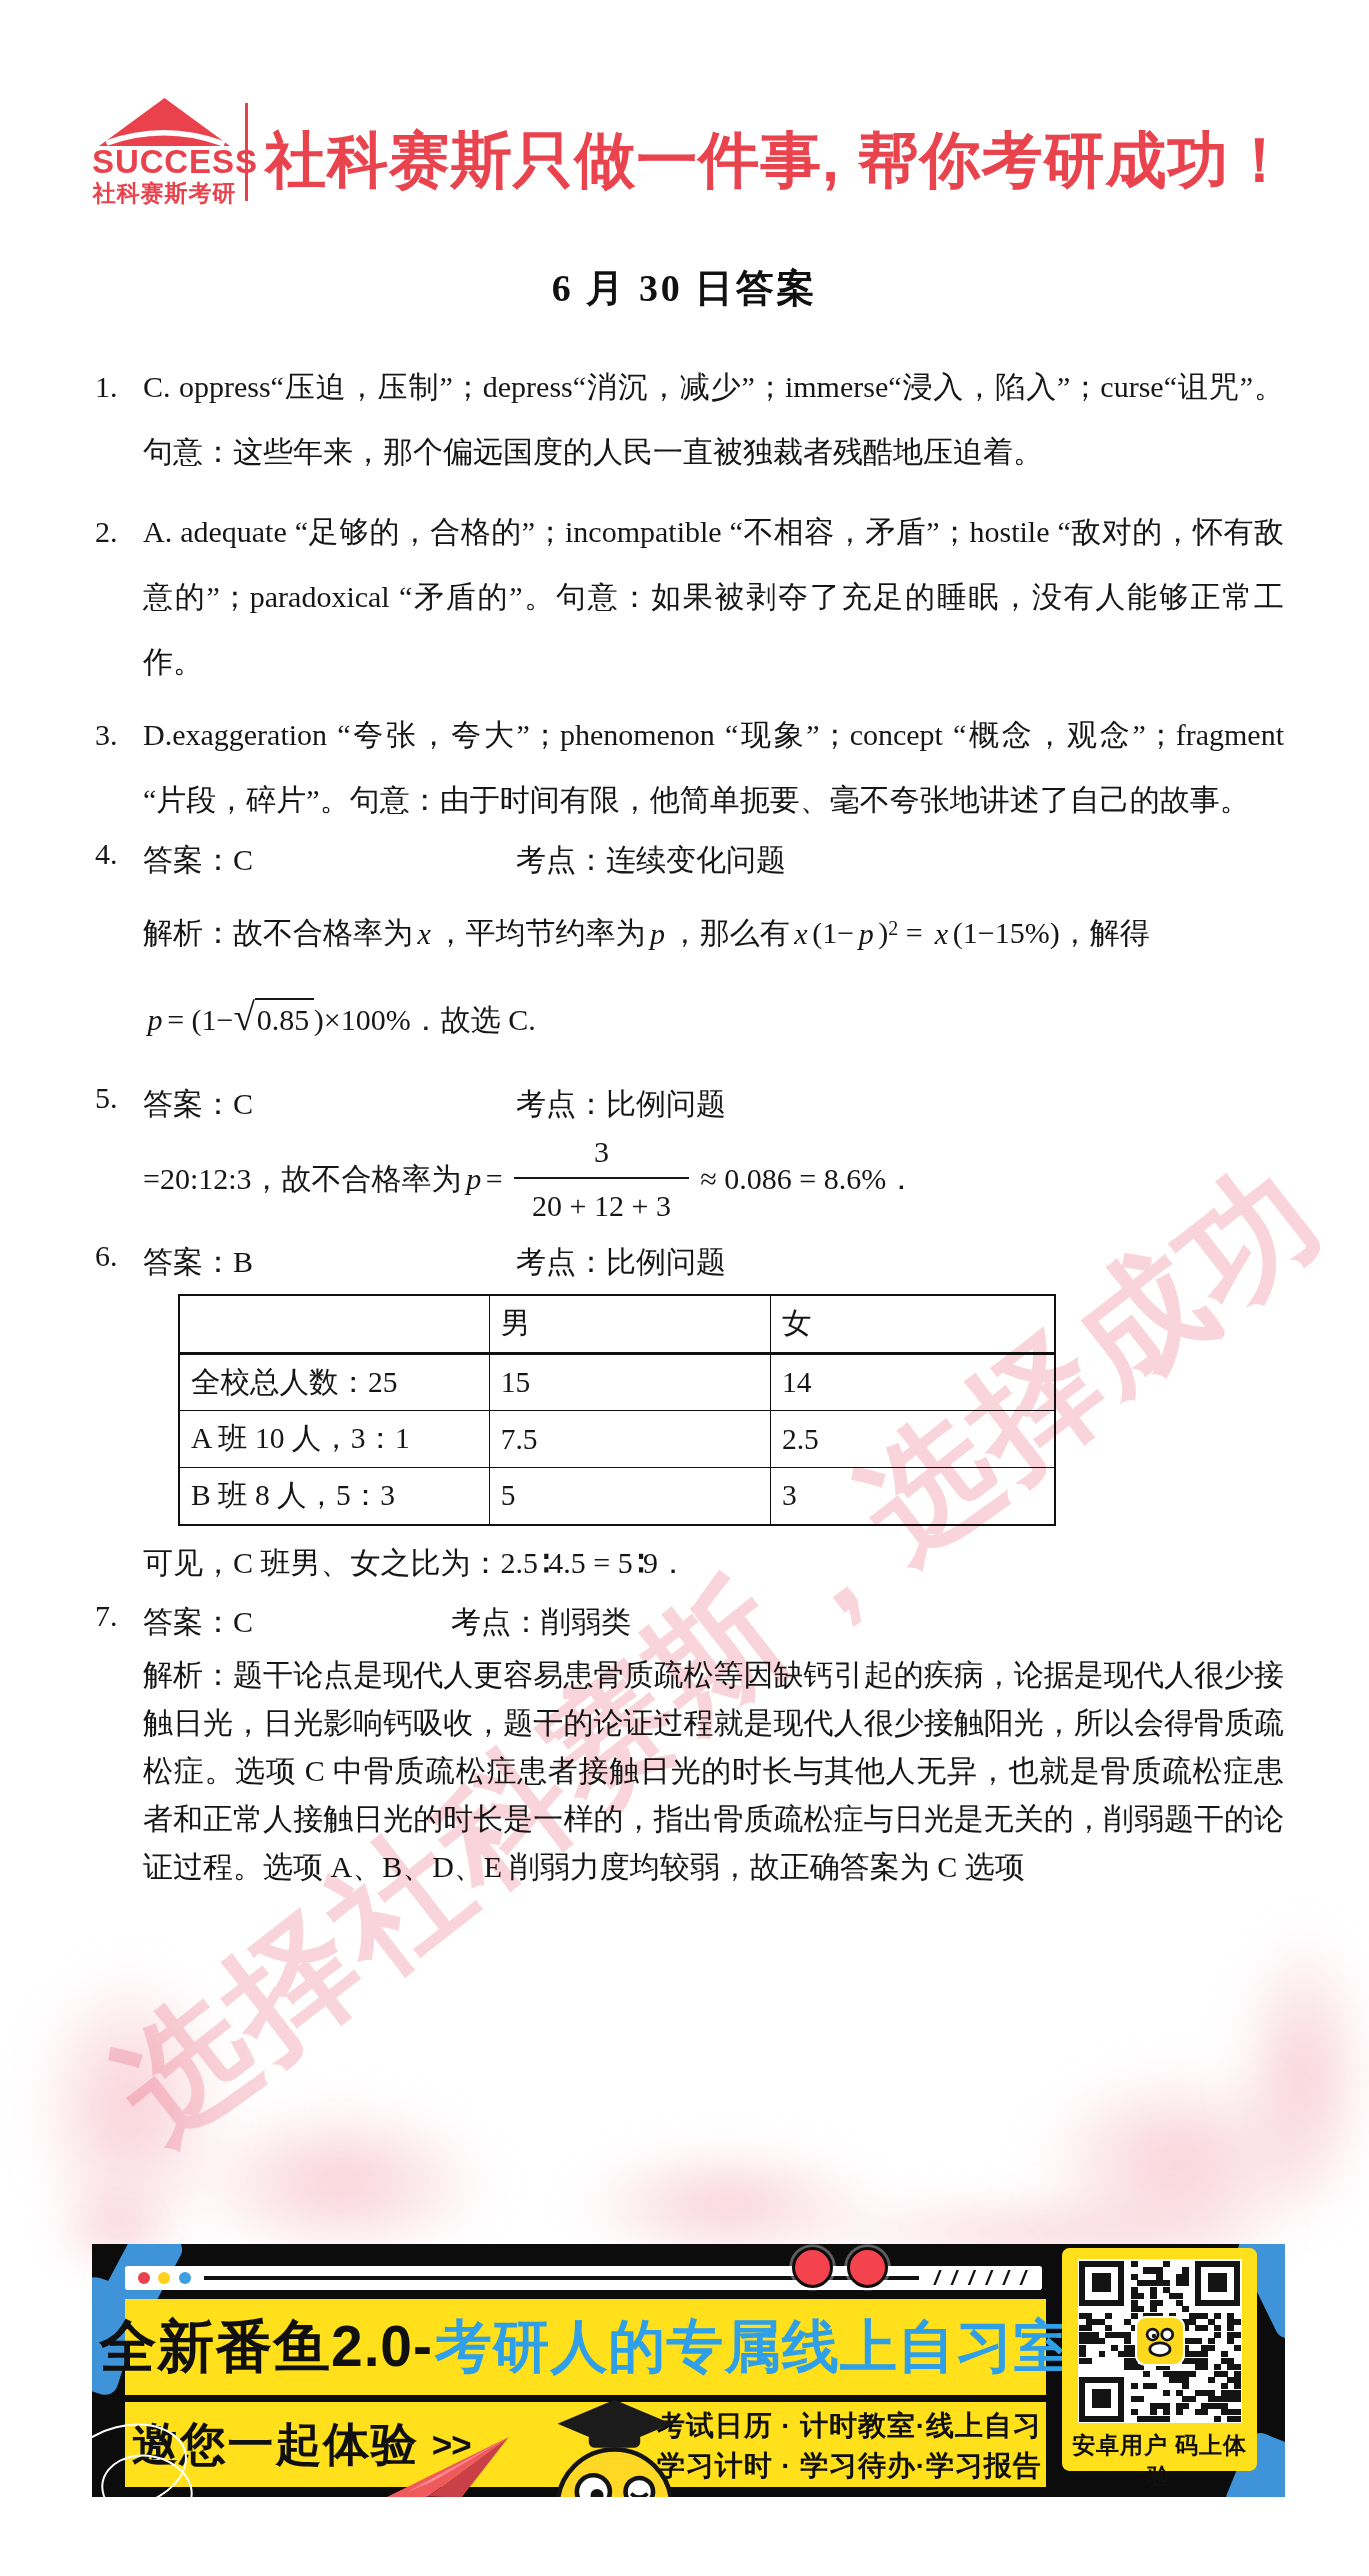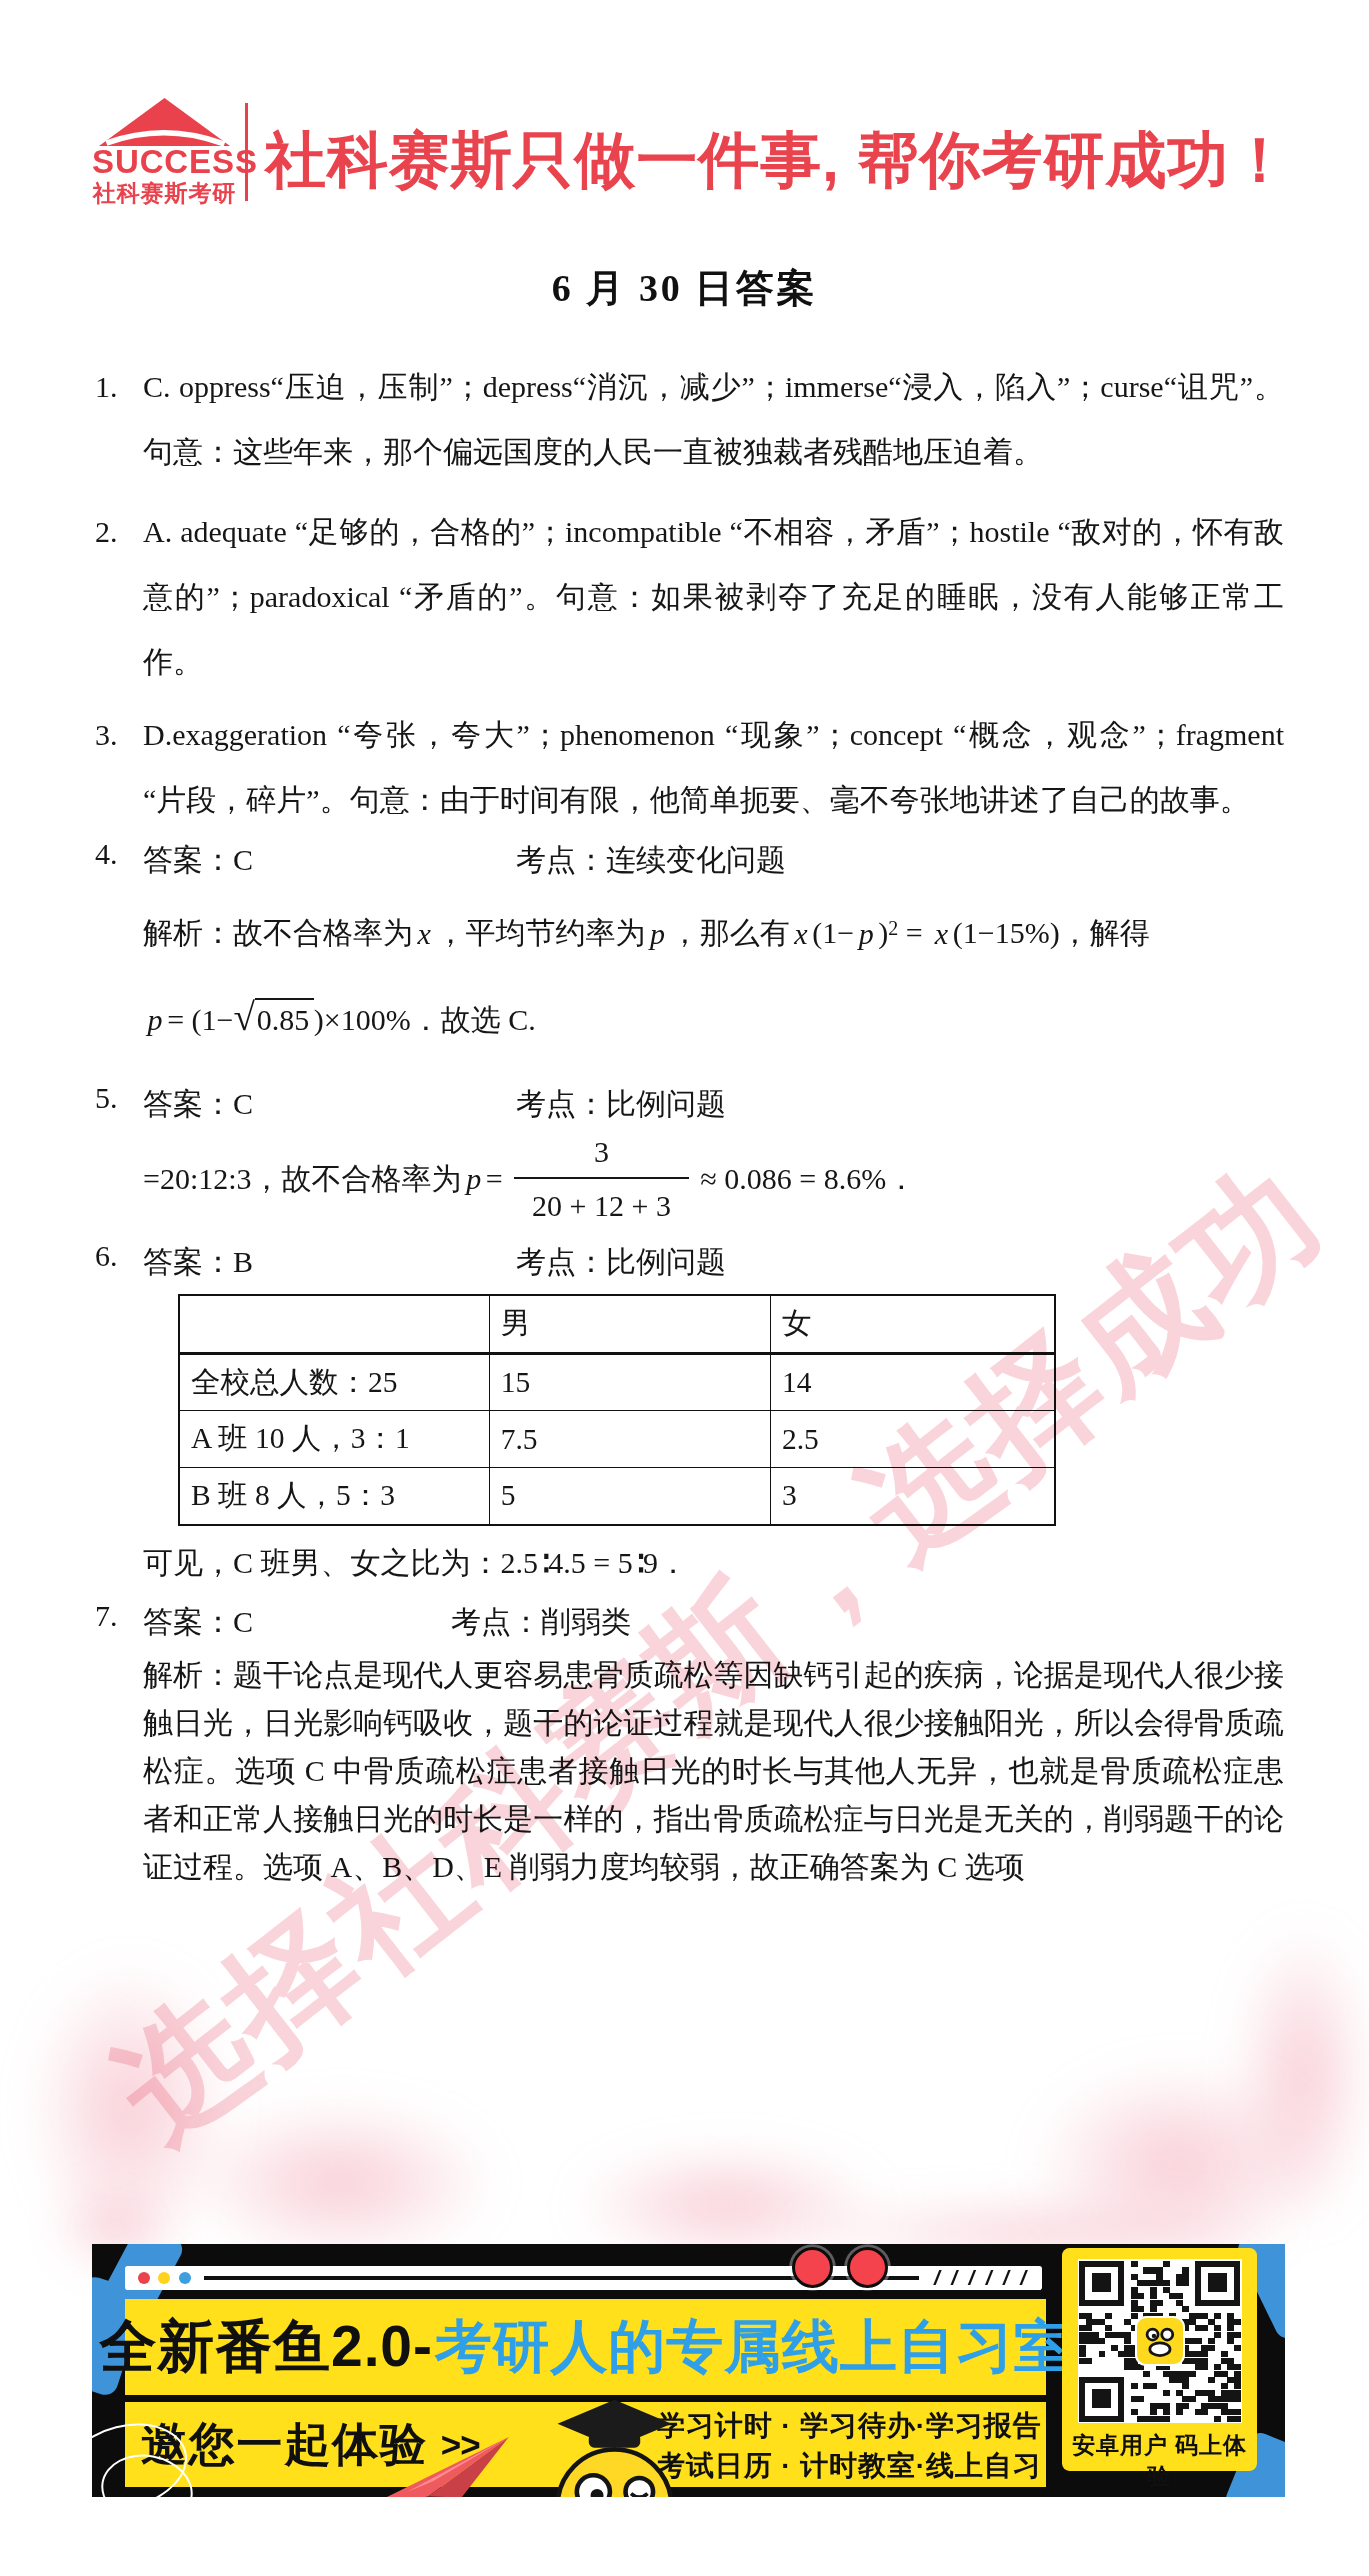--- a/index.html
+++ b/index.html
@@ -66,21 +66,21 @@
   .slashes{font-weight:900;font-size:21px;font-style:italic;letter-spacing:2.8px;color:#111;}
   .siren{position:absolute;top:2.8px;width:35px;height:35px;border-radius:50%;background:#f4434d;
          border:3.7px solid #0c0c0c;box-shadow:0 0 0 2.8px #ffffff55;z-index:3;}
   .panel1{position:absolute;left:33px;top:55px;width:921px;height:96px;background:#ffe01a;
           display:flex;align-items:center;justify-content:center;white-space:nowrap;
           font-weight:900;font-size:57px;letter-spacing:0.9px;}
   .t-black{color:#101010;}
   .t-blue{color:#2f9fe8;margin-left:1.8px;}
   .panel2{position:absolute;left:33px;top:158px;width:921px;height:85px;background:#ffe01a;
           display:flex;align-items:center;}
-  .invite{font-weight:900;font-size:46px;color:#101010;margin-left:16px;letter-spacing:1.8px;}
+  .invite{font-weight:900;font-size:46px;color:#101010;margin-left:7px;letter-spacing:1.8px;}
   .arrows{font-weight:900;font-size:35px;color:#101010;margin-left:13px;letter-spacing:-0.9px;}
   .mascot{position:absolute;left:416px;top:-3.7px;z-index:2;}
   .features{position:absolute;left:532px;top:3.7px;font-weight:900;font-size:28px;line-height:40px;
             letter-spacing:0.9px;color:#101010;white-space:nowrap;}
   .qr-panel{position:absolute;left:970px;top:4px;width:195px;height:223px;background:#ffe01a;
             border-radius:7.4px;}
   .qr-box{position:absolute;left:15.7px;top:11px;width:164px;height:164px;background:#ffffff;}
   .qr-grid{position:absolute;left:1.8px;top:1.8px;width:161px;height:161px;}
   .qm{position:absolute;width:6.4px;height:6.4px;background:#141414;}
   .qf{position:absolute;width:45px;height:45px;border:6.4px solid #141414;background:#fff;box-sizing:border-box;}
@@ -252,22 +252,22 @@
           <circle cx="57" cy="102" r="18" fill="#ffffff" stroke="#141414" stroke-width="5"></circle>
           <circle cx="61" cy="106" r="7" fill="#141414"></circle>
           <circle cx="107" cy="102" r="15" fill="#ffffff" stroke="#141414" stroke-width="5"></circle>
           <path d="M98 104 q9 8 18 0" stroke="#141414" stroke-width="4" fill="none"></path>
           <path d="M72 134 q8 8 16 0" stroke="#141414" stroke-width="4" fill="none"></path>
           <circle cx="34" cy="124" r="5" fill="#e3b32b"></circle>
           <circle cx="126" cy="124" r="5" fill="#e3b32b"></circle>
         </svg>
       </div>
       <div class="features">
+        <div>考试日历 · 计时教室·线上自习</div>
         <div>学习计时 · 学习待办·学习报告</div>
-        <div>考试日历 · 计时教室·线上自习</div>
       </div>
     </div>
 
     <div class="qr-panel">
       <div class="qr-box">
         <div class="qr-grid" id="qr-grid">
             <div class="qm" style="left: 52px; top: 0px;"></div>
             <div class="qm" style="left: 84px; top: 0px;"></div>
             <div class="qm" style="left: 64px; top: 6.4px;"></div>
             <div class="qm" style="left: 71px; top: 6.4px;"></div>

